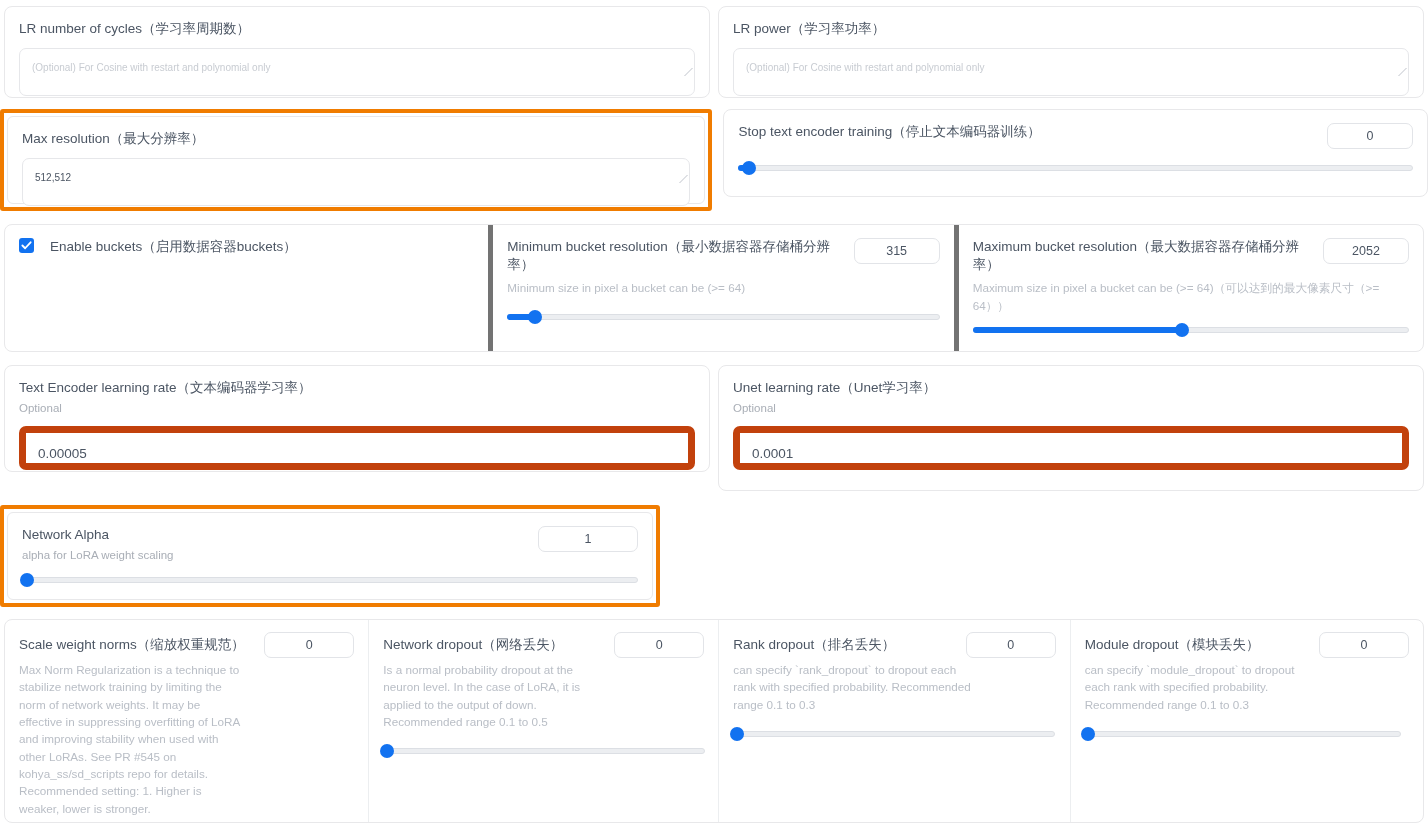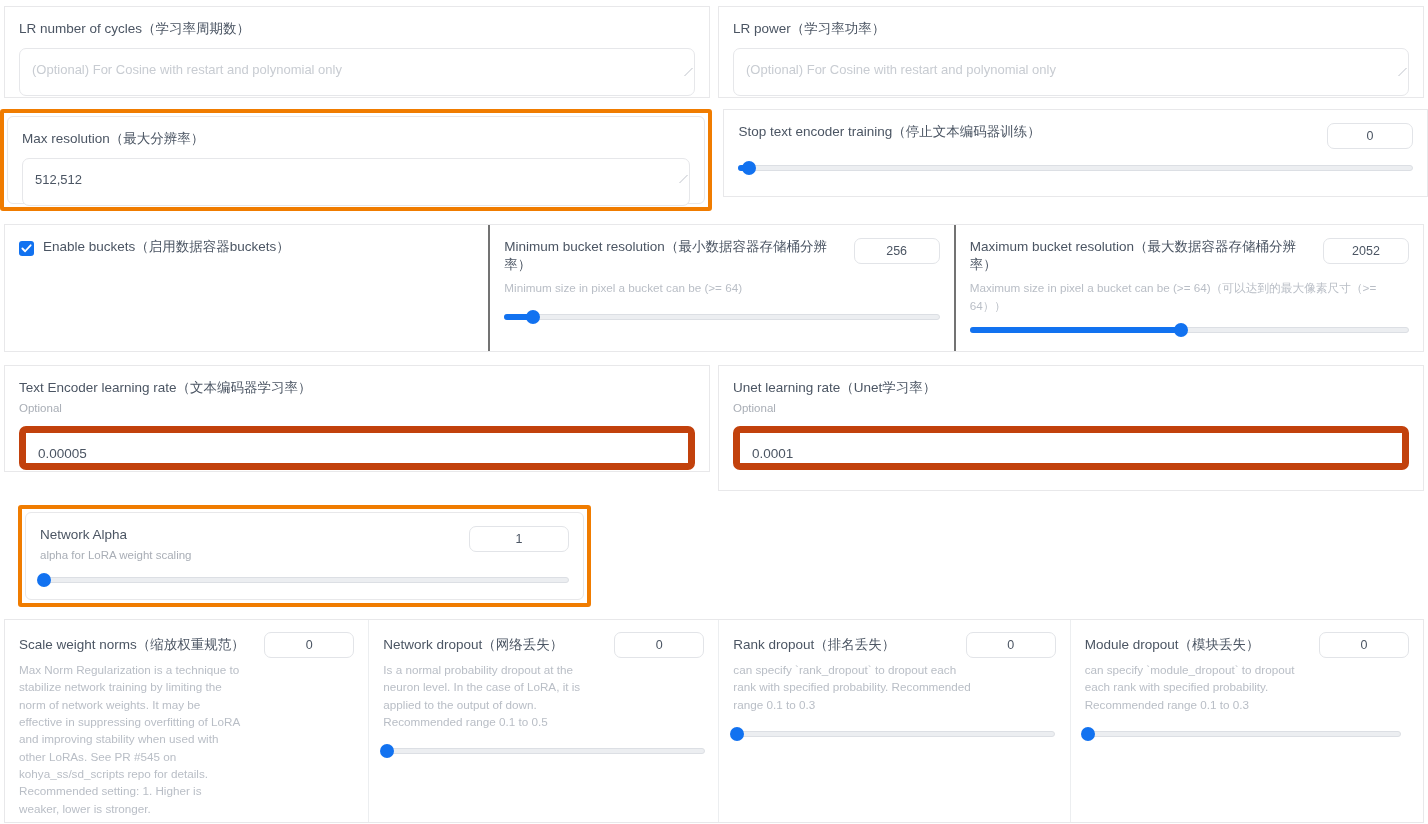--- a/index.html
+++ b/index.html
@@ -28,21 +28,21 @@
   .row {
     display: flex;
     width: 100%;
     gap: 0;
   }
   .gap { height: 11px; }
 
   .card {
     background: #ffffff;
     border: 1px solid #e8e8ea;
-    border-radius: 0;
+    border-radius: 8px;
     position: relative;
   }
 
   .half {
     width: 707px;
     margin: 0 4px;
   }
 
   
   .hl {
@@ -74,21 +74,21 @@
 
   
   .ta {
     width: 100%;
     border: 1px solid #e6e7ea;
     border-radius: 7px;
     background: #fff;
     min-height: 48px;
     margin-top: 10px;
     padding: 13px 12px;
-    font-size: 13px;
+    font-size: 10px;
     color: #4b5563;
     position: relative;
     line-height: 1.2;
   }
   .ta.ph { color: #c8ccd2; }
   .grip::after {
     content: "";
     display: block;
     width: 8px; height: 8px;
     border-right: 1px solid #c0c4cb;
@@ -146,21 +146,21 @@
   .slider .knob {
     position: absolute;
     top: 0;
     width: 14px; height: 14px;
     background: #1272f0;
     border-radius: 50%;
     transform: translateX(-7px);
   }
 
   
-  .cbrow { display: flex; align-items: flex-end; gap: 9px; }
+  .cbrow { display: flex; align-items: flex-start; gap: 16px; }
   .cb {
     width: 15px; height: 15px;
     background: #1272f0;
     border-radius: 3px;
     position: relative;
     flex: none;
   }
   .cb svg { position: absolute; top: 2px; left: 2px; }
 
   
@@ -176,21 +176,21 @@
   
   .bucketcard {
     display: flex;
     width: 1420px;
     margin: 0 4px;
     min-height: 128px;
   }
   .bucketcol {
     padding: 13px 14px;
   }
-  .bucketcol + .bucketcol { border-left: 2px solid #737373; }
+  .bucketcol + .bucketcol { border-left: 5px solid #737373; }
   .bc1 { width: 484px; }
   .bc2 { width: 466px; }
   .bc3 { width: 470px; }
 
   
   .quadcard {
     display: flex;
     width: 1420px;
     margin: 0 4px;
     height: 204px;
@@ -261,21 +261,21 @@
             <path d="M1.5 6 L4.5 9 L10.5 2.5" stroke="#ffffff" stroke-width="2" fill="none" stroke-linecap="round" stroke-linejoin="round"></path>
           </svg>
         </span>
         <span class="label">Enable buckets（启用数据容器buckets）</span>
       </div>
     </div>
 
     <div class="bucketcol bc2">
       <div class="sliderblock-head">
         <div class="label" style="max-width:330px;">Minimum bucket resolution（最小数据容器存储桶分辨率）</div>
-        <div class="numbox" style="width:86px;">256</div>
+        <div class="numbox" style="width:86px;">315</div>
       </div>
       <div class="info" style="margin-top:5px;">Minimum size in pixel a bucket can be (&gt;= 64)</div>
       <div class="slider" style="margin-top:13px;">
         <div class="track"></div>
         <div class="fill" style="width:6.5%;"></div>
         <div class="knob" style="left:6.5%;"></div>
       </div>
     </div>
 
     <div class="bucketcol bc3">
@@ -303,21 +303,21 @@
     <div class="card half pad" style="height:126px;">
       <div class="label">Unet learning rate（Unet学习率）</div>
       <div class="sublabel">Optional</div>
       <div class="inputbox">0.0001</div>
     </div>
   </div>
 
   <div class="gap" style="height:14px;"></div>
 
   <div class="row">
-    <div class="hl" style="width:573px;margin-left:18px;">
+    <div class="hl" style="width:660px;margin-left:0;">
       <div class="card pad" style="height:88px;">
         <div class="sliderblock-head">
           <div>
             <div class="label">Network Alpha</div>
             <div class="sublabel">alpha for LoRA weight scaling</div>
           </div>
           <div class="numbox" style="width:100px;">1</div>
         </div>
         <div class="slider" style="margin-top:9px;">
           <div class="track"></div>

